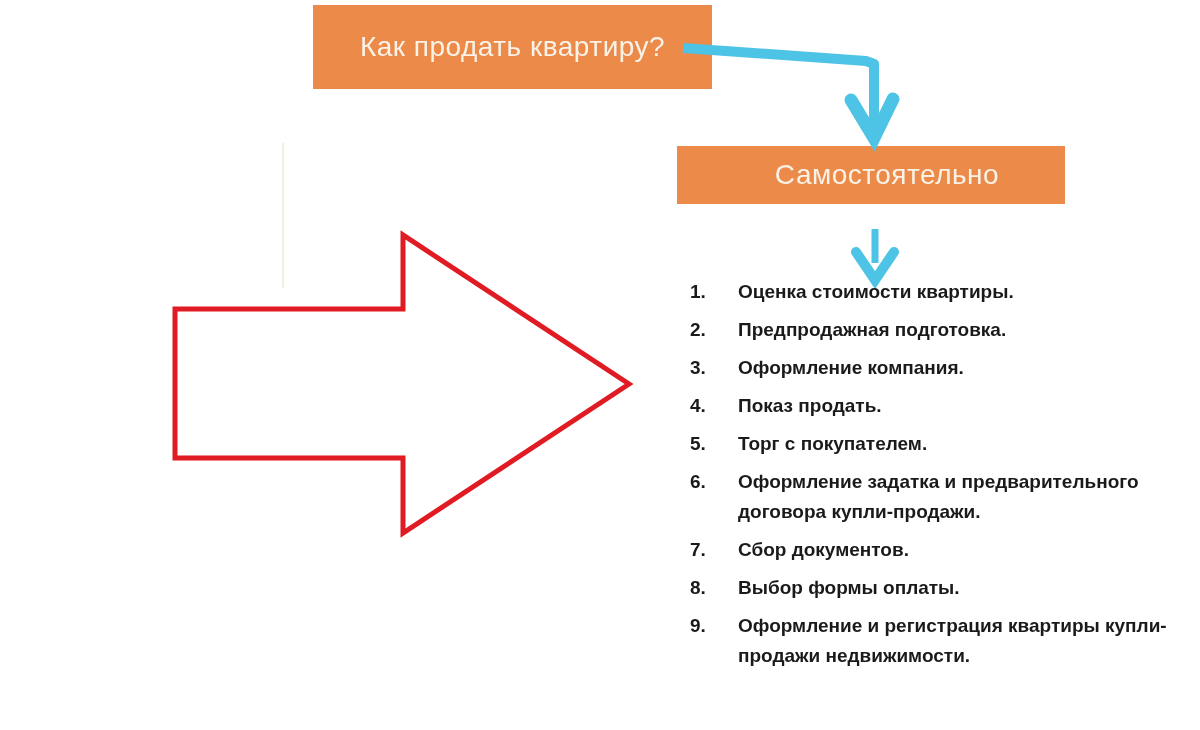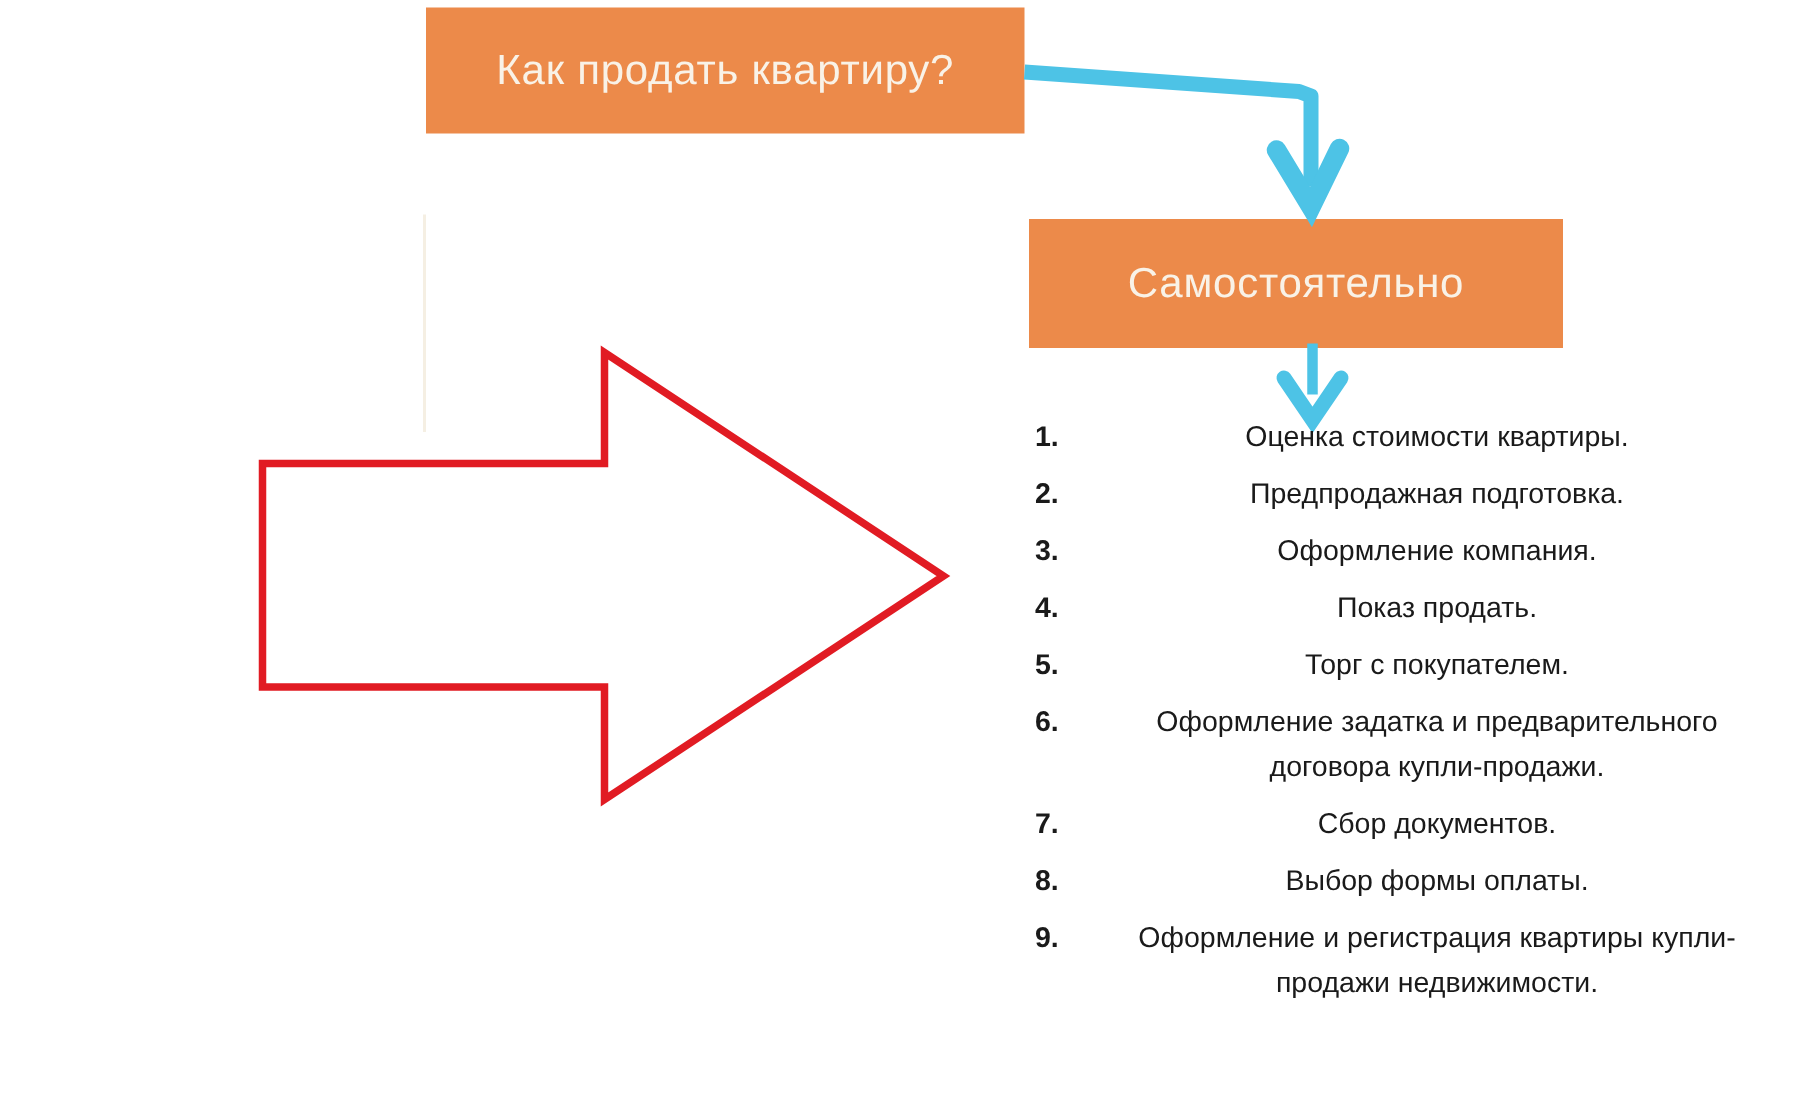--- a/index.html
+++ b/index.html
@@ -19,46 +19,46 @@
     font-family:"Liberation Sans",sans-serif;
   }
   .box{
     position:absolute;
     background:var(--accent-orange);
     color:var(--box-text);
     display:flex;align-items:center;justify-content:center;
     font-size:28px;
     letter-spacing:0.5px;
     text-align:center;
+    margin-left:29px;
   }
   .box.root{left:284px;top:5px;width:399px;height:84px;}
-  .box.branch{left:686px;top:146px;width:356px;height:86px;}
+  .box.branch{left:648px;top:146px;width:356px;height:58px;padding-left:32px;}
   svg.overlay{
     position:absolute;left:0;top:0;width:1200px;height:730px;
     pointer-events:none;
   }
   ol.steps{
     position:absolute;
     left:690px;top:277px;
     width:500px;
     margin:0;padding:0;
     list-style:none;
     counter-reset:step;
   }
   ol.steps li{
     position:relative;
     counter-increment:step;
     padding-left:48px;
     width:440px;
     margin:0 0 8px 0;
     font-size:19px;
     line-height:30px;
-    font-weight:normal;
+    font-weight:bold;
     color:var(--step-text);
-    text-align:center;
   }
   ol.steps li::before{
     content:counter(step) ".";
     position:absolute;left:0;top:0;
     font-weight:bold;
   }
   .faint-line{
     position:absolute;
     left:282px;top:143px;width:2px;height:145px;
     background:#F5EFE3;

